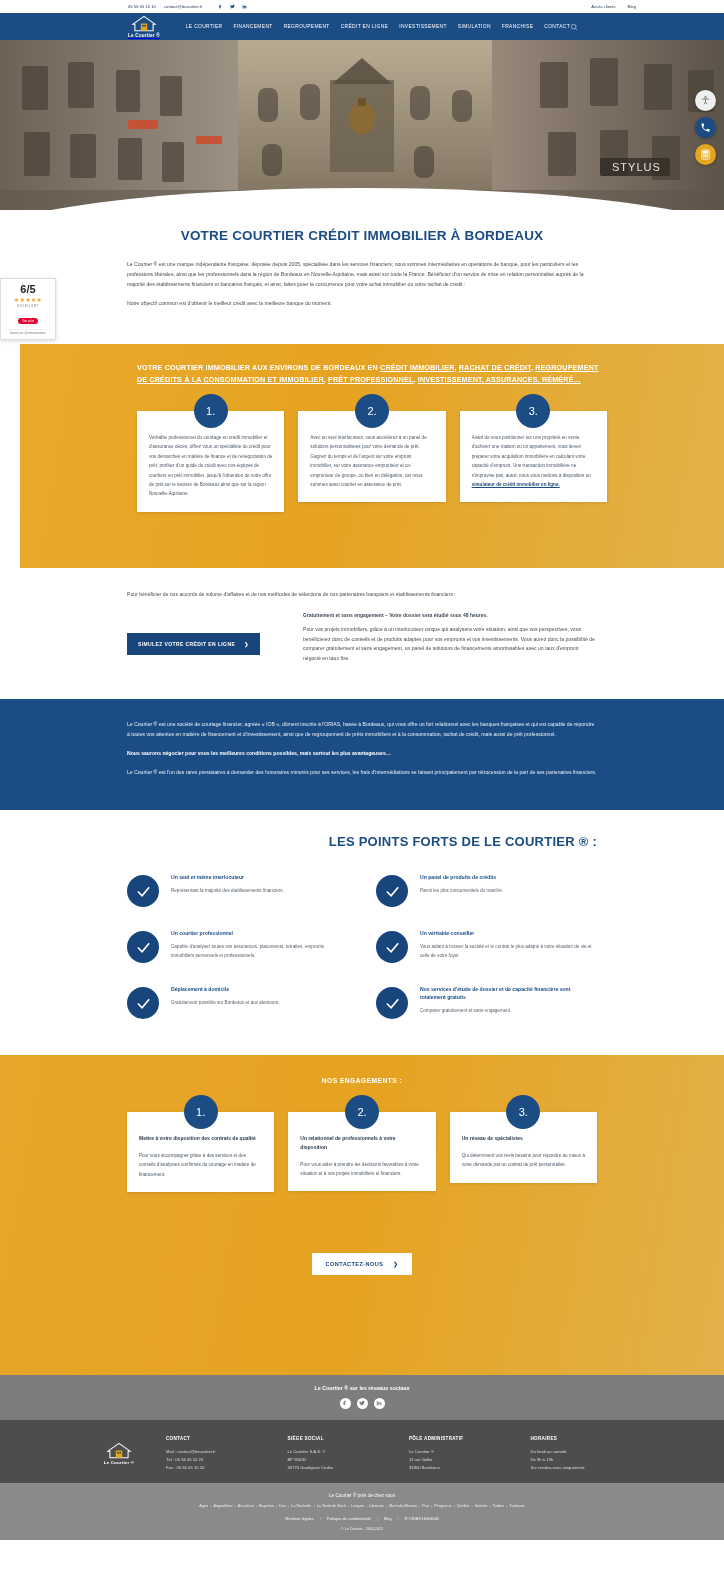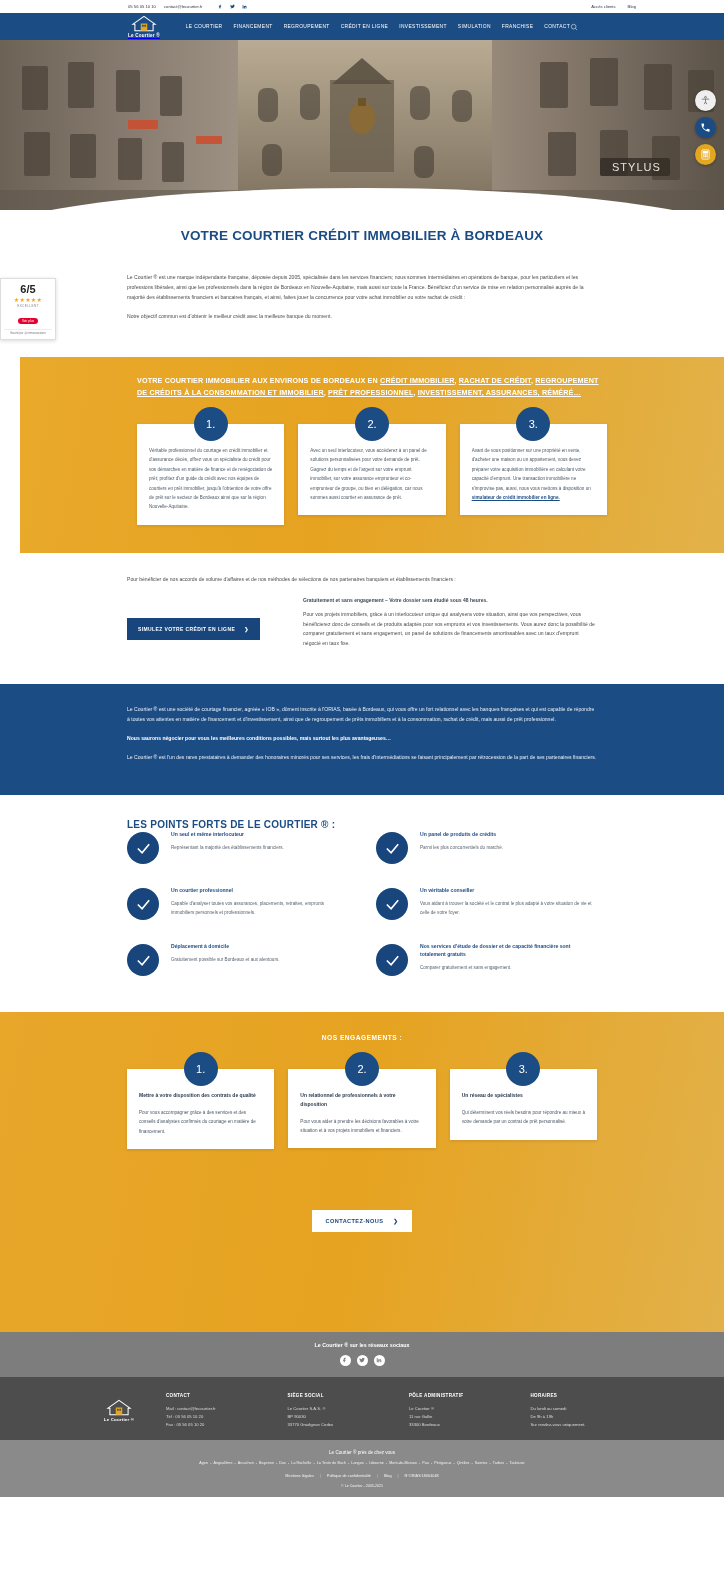--- a/index.html
+++ b/index.html
@@ -90,28 +90,28 @@
   .rb-stars { color: #f5a623; font-size: 6px; letter-spacing: .3px; margin-top: 1px; }
   .rb-label { font-size: 3.1px; color: #888; margin-top: 1px; letter-spacing: .4px; }
   .rb-pill { display:inline-block; background:#e4032e; color:#fff; font-size:3.2px; padding:1px 4px; border-radius:6px; margin-top:2px; }
   .rb-foot { font-size: 2.7px; color: #777; margin-top: 3px; border-top: 1px solid #eee; padding-top: 2px; line-height: 1.35; }
 
   
   .wrap { width: 470px; margin: 0 auto; }
   .sec-intro { padding: 18px 0 26px; background: #fff; }
   h1.page-title {
     text-align: center; color: #1c4c84; font-size: 13.5px;
-    letter-spacing: .2px; margin-bottom: 30px; font-weight: 700;
+    letter-spacing: .2px; margin-bottom: 17px; font-weight: 700;
   }
   .body-p { font-size: 5.1px; line-height: 1.95; color: #4a4a4a; margin-bottom: 9px; }
 
   
   .band-gold {
     background: linear-gradient(100deg, #e9a92b 0%, #e6a321 45%, #e2b24a 100%);
-    padding: 18px 0 28px;
+    padding: 18px 0 56px;
     margin-left: 20px;
   }
   h2.gold-head {
     color: #fff; font-size: 7.2px; font-weight: 700; line-height: 1.75;
     letter-spacing: .15px; margin-bottom: 24px;
   }
   h2.gold-head u { text-decoration: underline; }
   .cards3 { display: flex; gap: 14px; align-items: flex-start; }
   .card {
     background: #fff; flex: 1; position: relative;
@@ -139,22 +139,22 @@
   .cta-lead { font-size: 5px; font-weight: 700; color: #3f4a57; margin-bottom: 7px; }
 
   
   .band-blue { background: #1c4c84; padding: 21px 0 23px; color: #fff; }
   .band-blue .body-p { color: #eaf0f7; }
   .band-blue .body-p.bold { font-weight: 700; color: #fff; }
 
   
   .band-points { background: #fff; padding: 24px 0 36px; }
   h2.center-head {
-    text-align: left; color: #1c4c84; font-size: 10px;
-    font-weight: 700; letter-spacing: .25px; 
+    text-align: right; color: #1c4c84; font-size: 13px;
+    font-weight: 700; letter-spacing: .25px; margin-bottom: 24px;
   }
   .points-grid { display: grid; grid-template-columns: 1fr 1fr; gap: 22px 28px; }
   .point { display: flex; gap: 12px; align-items: flex-start; }
   .check {
     width: 32px; height: 32px; border-radius: 50%; background: #17457c;
     flex: 0 0 32px; display: flex; align-items: center; justify-content: center; margin-top: 2px;
   }
   .check svg { width: 17px; height: 17px; stroke: #fff; fill: none; stroke-width: 2.4; }
   .point-body { flex: 1; }
   .point-title { font-size: 5.1px; font-weight: 700; color: #1c4c84; line-height: 1.6; margin-bottom: 6px; }

